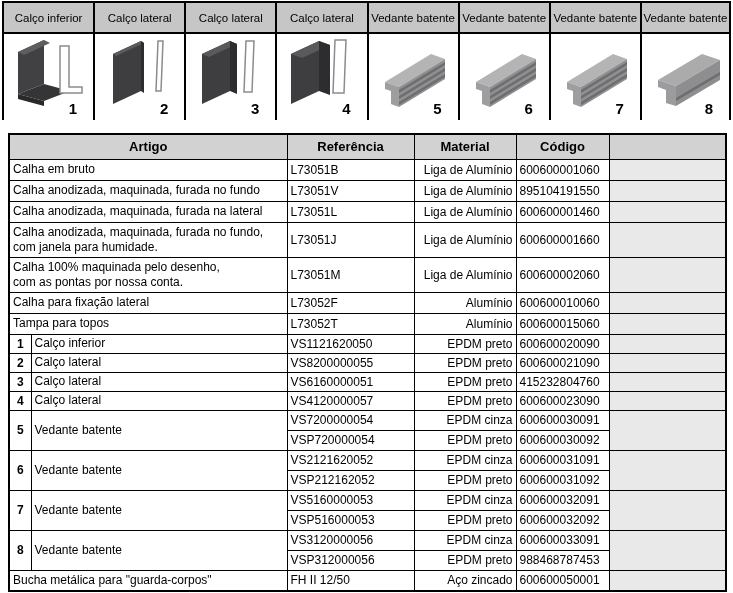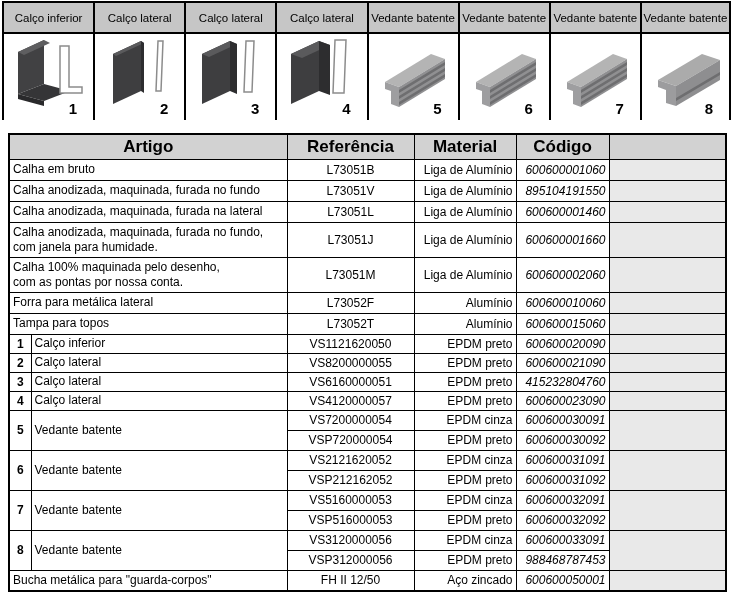--- a/index.html
+++ b/index.html
@@ -54,37 +54,37 @@
     border: 2px solid #000;
   }
   .catalog td, .catalog th {
     border: 1px solid #000;
     font-size: 12px;
     padding: 0 3px;
     overflow: hidden;
   }
   .catalog th {
     background: #d2d2d2;
-    font-size: 17px;
+    font-size: 13px;
     font-weight: bold;
     height: 25px;
     text-align: center;
   }
   .col-num   { width: 22px; }
   .col-art   { width: 256px; }
   .col-ref   { width: 127px; }
   .col-mat   { width: 102px; }
   .col-cod   { width: 93px; }
   .col-empty { width: 117px; }
 
   .cell-num   { text-align: center; font-weight: bold; padding: 0; }
   .cell-artigo { text-align: left; white-space: pre-line; line-height: 15px; padding-left: 4px; }
-  .cell-ref   { text-align: center; }
+  .cell-ref   { text-align: left; }
   .cell-mat   { text-align: right; }
-  .cell-cod   { text-align: right; font-size: 9px; font-style: italic; }
+  .cell-cod   { text-align: left; font-size: 9px; }
   .cell-empty { background: #e9e9e9; }
   th.cell-empty-h { background: #d2d2d2; }
 
   tr.h21 td { height: 21px; margin-left: 40px; }
   tr.h35 td { height: 35px; }
   tr.h19 td { height: 19px; }
   tr.h20 td { height: 20px; }
 </style>
 </head>
 <body>
@@ -275,21 +275,21 @@
   <tr class="h35">
     <td colspan="2" class="cell-artigo">Calha 100% maquinada pelo desenho,
 com as pontas por nossa conta.</td>
     <td class="cell-ref">L73051M</td>
     <td class="cell-mat">Liga de Alumínio</td>
     <td class="cell-cod">600600002060</td>
     <td class="cell-empty"></td>
   </tr>
 
   <tr class="h21">
-    <td colspan="2" class="cell-artigo">Forra para metálica lateral</td>
+    <td colspan="2" class="cell-artigo">Calha para fixação lateral</td>
     <td class="cell-ref">L73052F</td>
     <td class="cell-mat">Alumínio</td>
     <td class="cell-cod">600600010060</td>
     <td class="cell-empty"></td>
   </tr>
 
   <tr class="h21">
     <td colspan="2" class="cell-artigo">Tampa para topos</td>
     <td class="cell-ref">L73052T</td>
     <td class="cell-mat">Alumínio</td>

